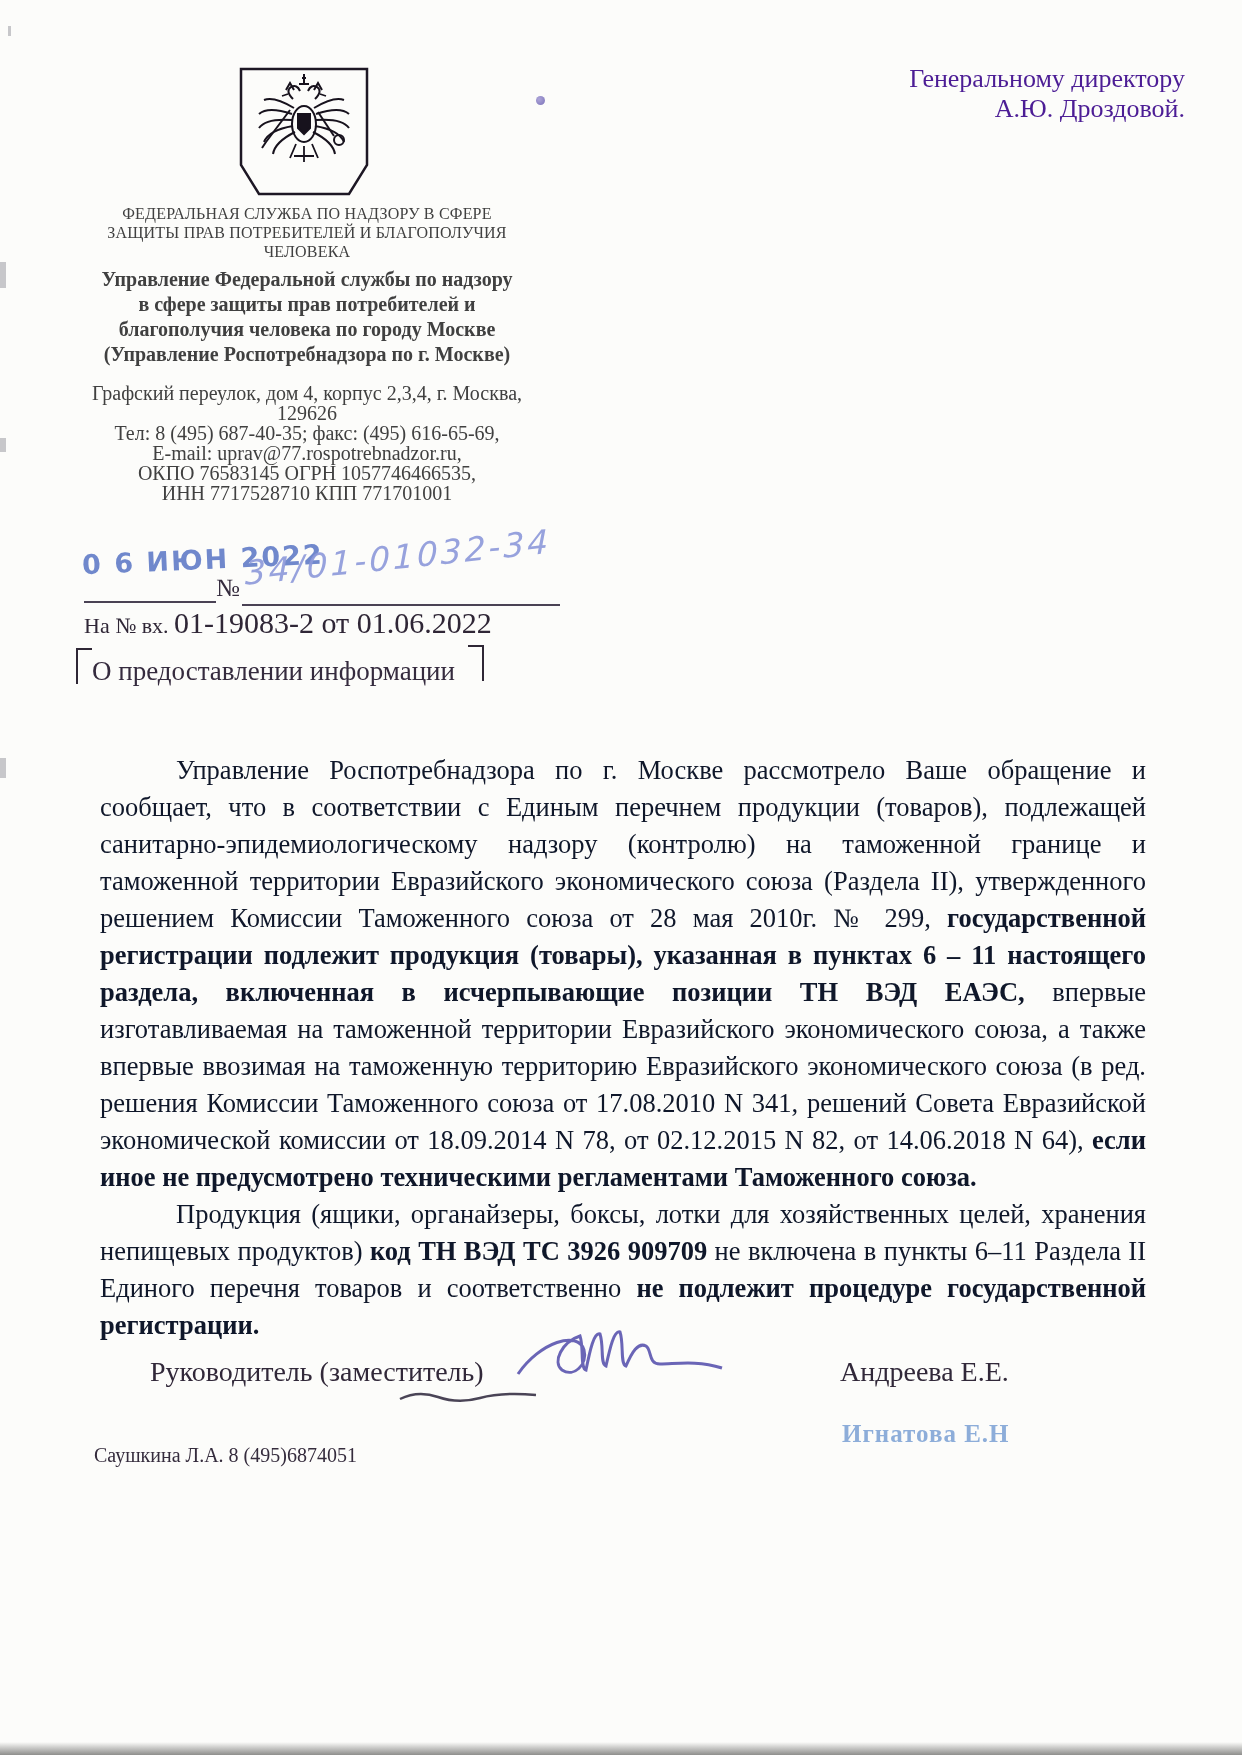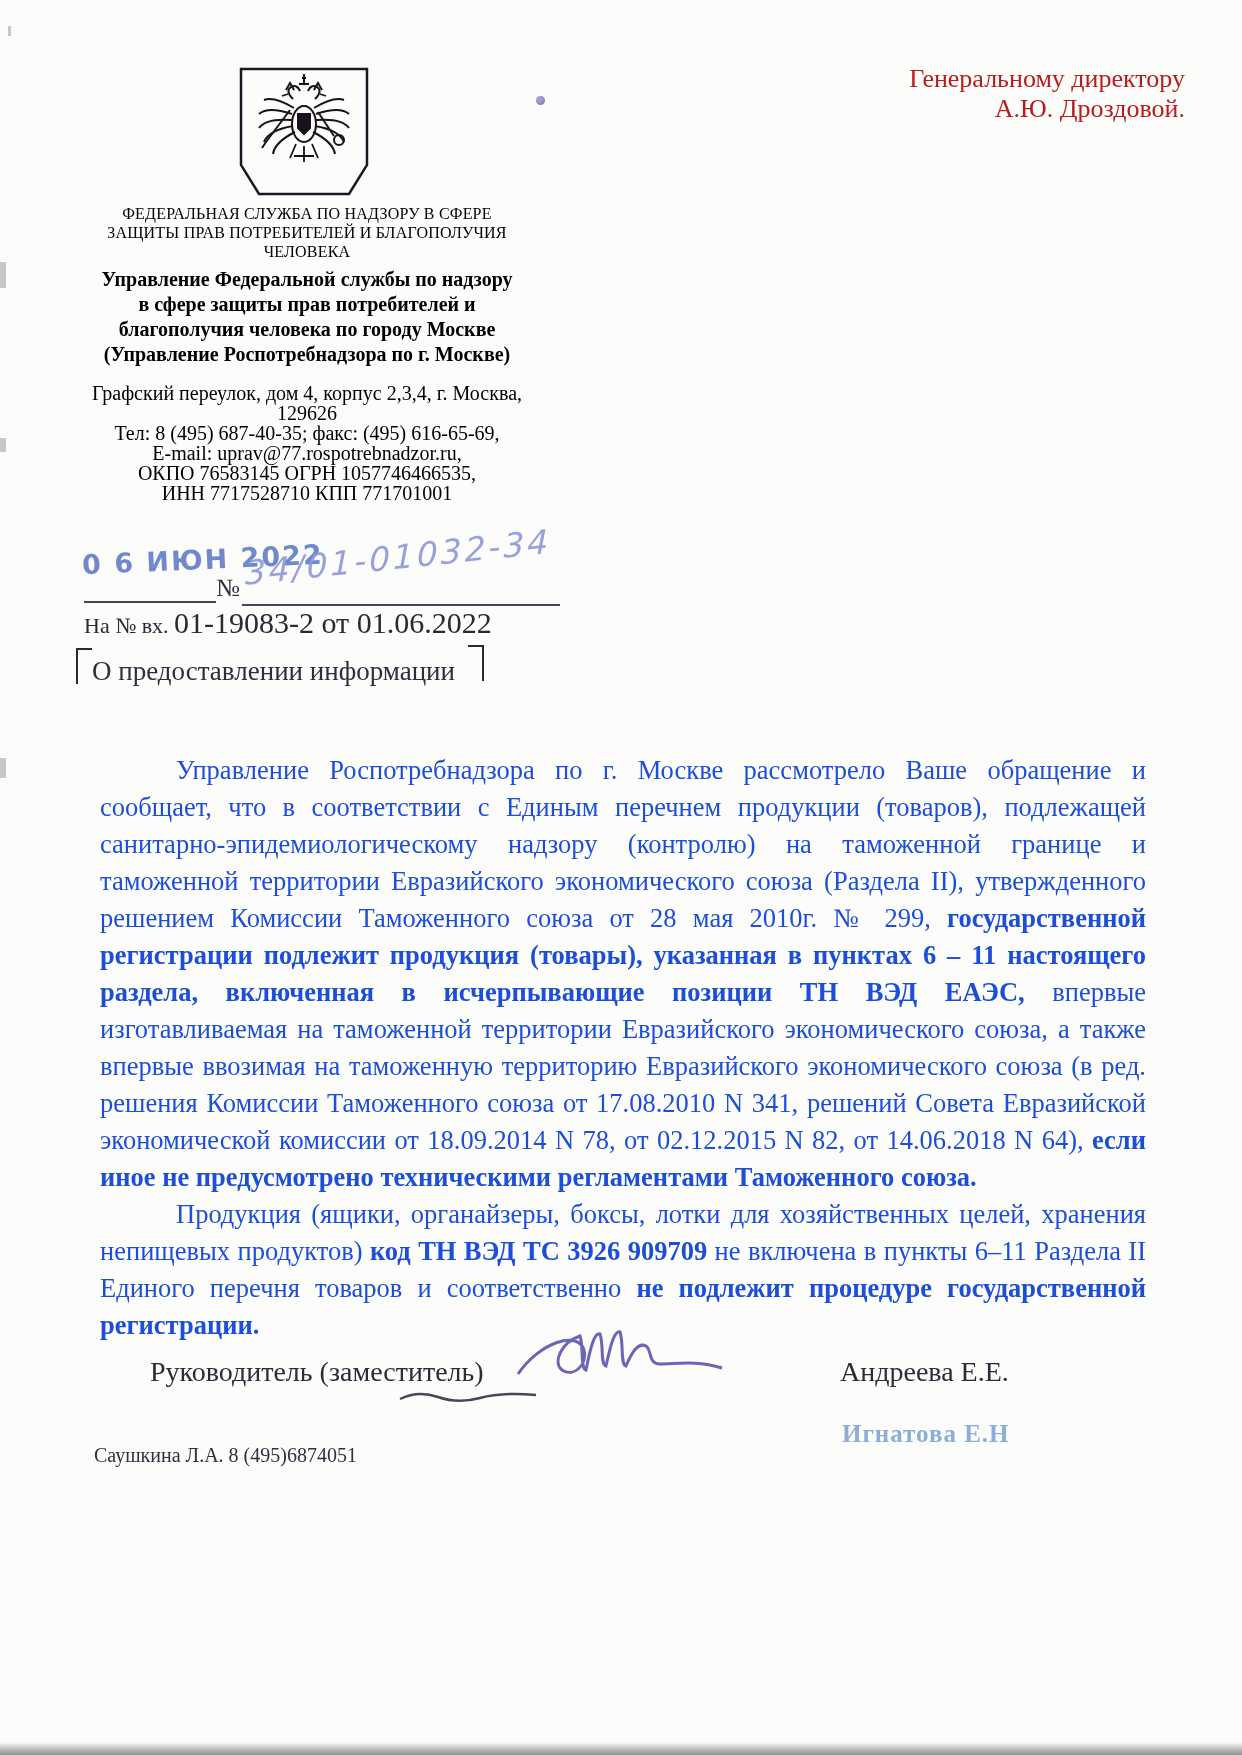--- a/index.html
+++ b/index.html
@@ -14,25 +14,25 @@
   .abs{position:absolute;}
 
   
   .emblem{left:236px;top:66px;width:136px;height:132px;}
 
   
   .recipient{
     right:57px;top:64px;width:620px;
     text-align:right;
     font-size:26px;line-height:30px;
-    color:#b91c1c;
+    color:#4c1d95;
   }
 
   
-  .sender{left:72px;top:204px;width:470px;text-align:center;color:#000000;}
+  .sender{left:72px;top:204px;width:470px;text-align:center;color:#404040;}
   .sender .svc{font-size:16px;line-height:19px;letter-spacing:.2px;}
   .sender .dept{font-size:20px;line-height:25px;font-weight:bold;margin-top:6px;}
   .sender .contacts{font-size:20px;line-height:20px;margin-top:16px;font-family:Liberation Serif, serif;}
 
   
   .date-stamp{
     left:82px;top:544px;
     font-family:"DejaVu Sans", sans-serif;
     font-weight:bold;font-size:27px;letter-spacing:2px;
     color:#5d79c6;opacity:.88;
@@ -58,21 +58,21 @@
   
   .subject{left:92px;top:656px;font-size:27px;color:#352b3e;}
   .corner{width:14px;height:34px;border-color:#5a5264;}
   .corner-l{left:76px;top:648px;border-top:2px solid;border-left:2px solid;}
   .corner-r{left:468px;top:645px;border-top:2px solid;border-right:2px solid;}
 
   
   .body-text{
     left:100px;top:752px;width:1046px;
     font-size:26.5px;line-height:37px;
-    text-align:justify;color:#1d4ed8;
+    text-align:justify;color:#0f172a;
   }
   .body-text p{margin:0;text-indent:76px;}
   .body-text .b{font-weight:bold;}
 
   
   .sig-title{left:150px;top:1356px;font-size:28px;color:#312839;}
   .sig-underline{left:398px;top:1390px;width:140px;height:14px;}
   .signature-ink{left:500px;top:1312px;width:240px;height:100px;}
   .sig-name{left:840px;top:1356px;font-size:28px;color:#312839;}
   .sig-stamp{

